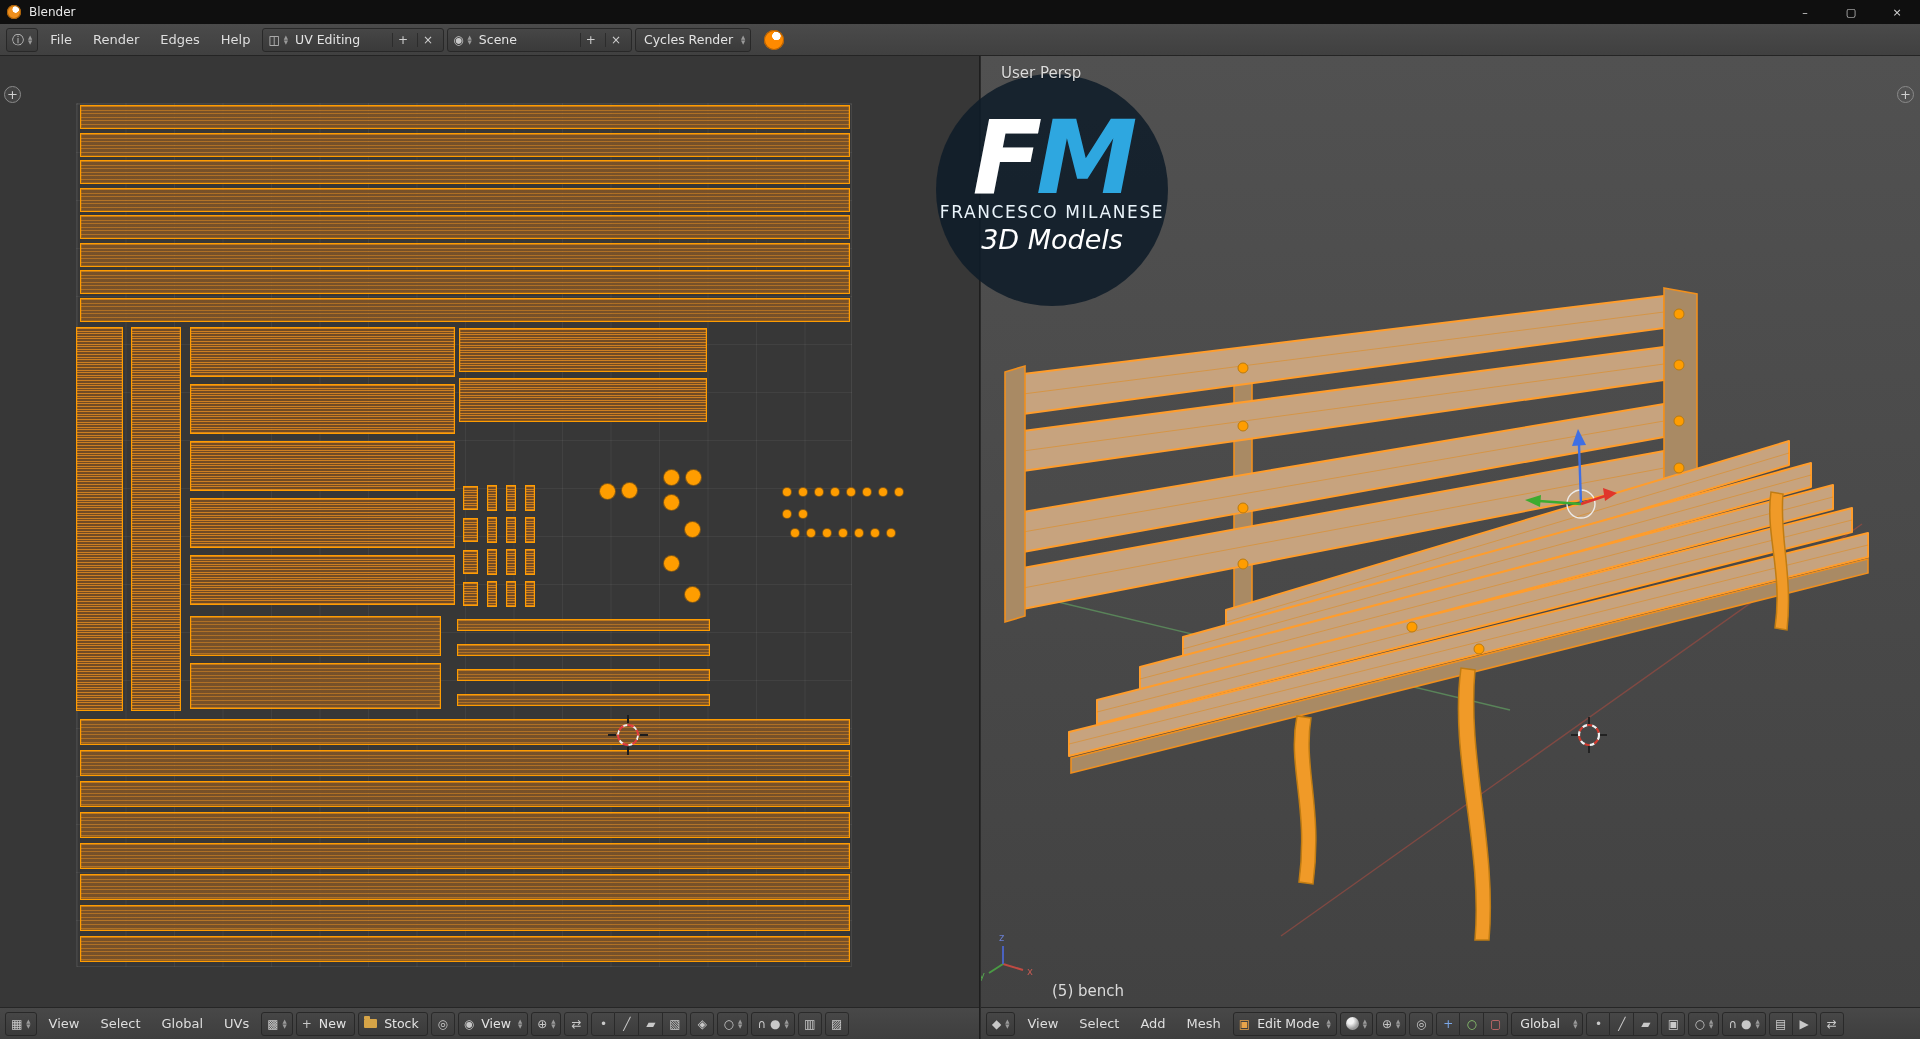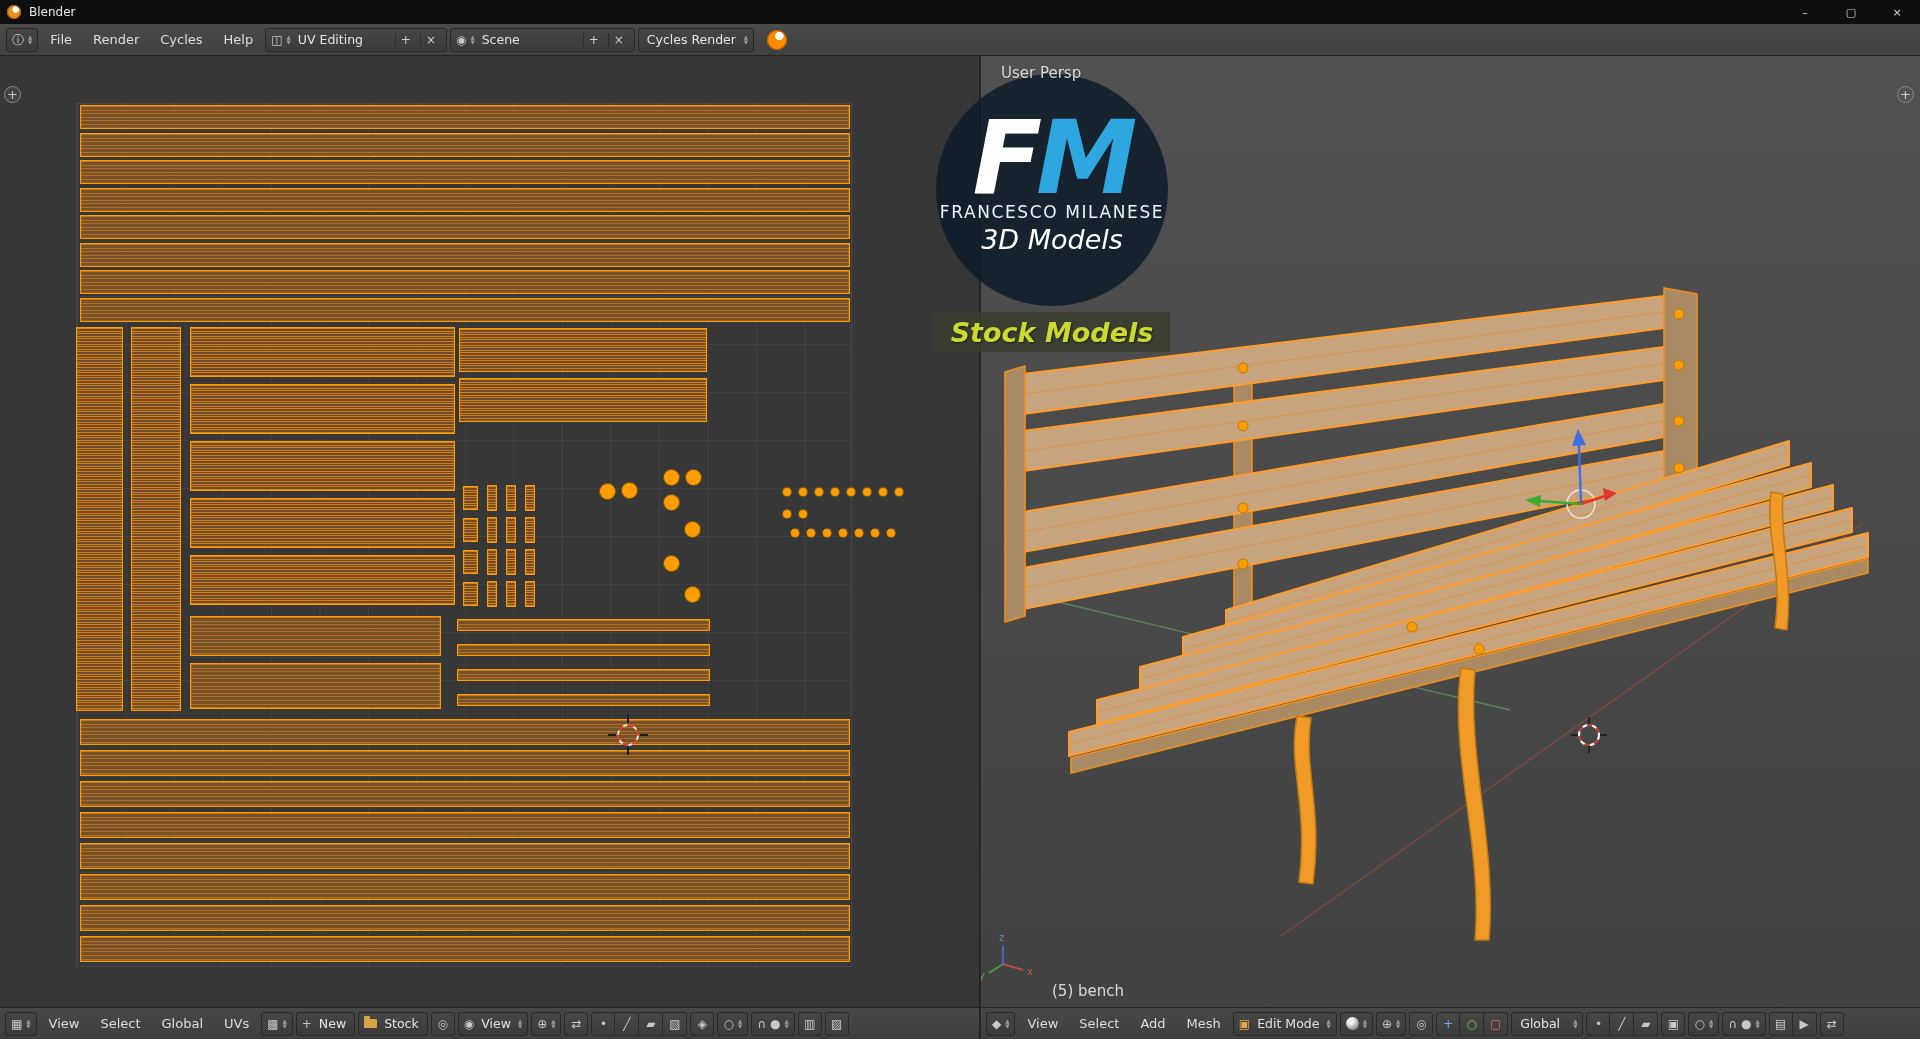--- a/index.html
+++ b/index.html
@@ -97,21 +97,21 @@
   </div>
 </div>
 
 <div class="info-header">
   <div class="widget">
     <span class="wicon">ⓘ</span>
     <span class="ud"></span>
   </div>
   <span class="menu">File</span>
   <span class="menu">Render</span>
-  <span class="menu">Cycles</span>
+  <span class="menu">Edges</span>
   <span class="menu">Help</span>
 
   <div class="widget">
     <span class="wicon">◫</span>
     <span class="ud"></span>
     <span class="wtext" style="min-width:96px">UV Editing</span>
     <span class="wbtn">+</span>
     <span class="wbtn">×</span>
   </div>
 
@@ -423,16 +423,13 @@
     </div>
   </div>
 </div>
 
 <div class="watermark">
   <div class="wm-circle">
     <div class="wm-fm"><span class="wm-f">F</span><span class="wm-m">M</span></div>
     <div class="wm-name">FRANCESCO MILANESE</div>
     <div class="wm-sub">3D Models</div>
   </div>
-  <div class="wm-banner">
-    <span>Stock Models</span>
-  </div>
 </div>
 
 </body></html>

